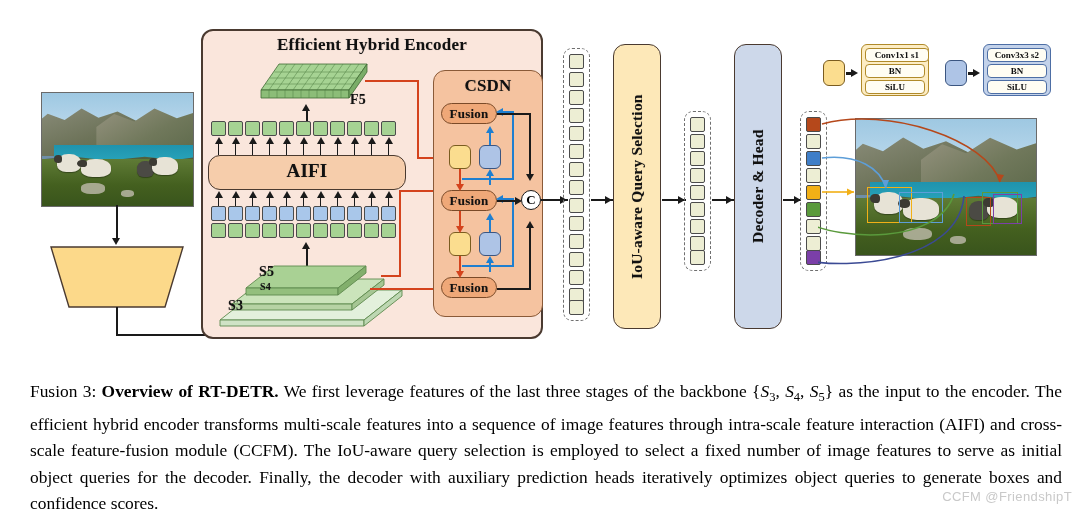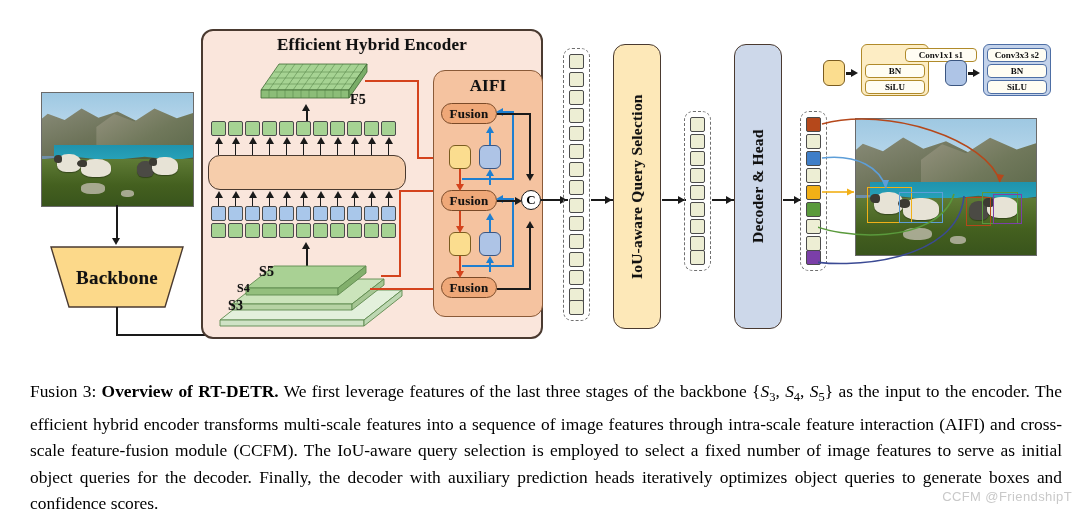--- a/index.html
+++ b/index.html
@@ -92,21 +92,20 @@
         <i></i>
       </div>
   </div>
 
   <div class="ln" style="left:116px;top:205px;width:1.6px;height:34px;"></div>
   <div class="arrowhead ah-d" style="left:112px;top:238px;"></div>
 
   <svg class="abs" style="left:47px;top:246px;width:140px;height:62px;" viewBox="0 0 140 62">
     <polygon points="4,1 136,1 118,61 22,61" fill="#fcd98a" stroke="#4a3a30" stroke-width="1.4"></polygon>
   </svg>
-  <div class="lbl" style="left:47px;top:267px;width:140px;text-align:center;font-size:19px;">Backbone</div>
 
   <div class="ln" style="left:116px;top:307px;width:1.6px;height:28px;"></div>
   <div class="ln" style="left:116px;top:334px;width:116px;height:1.6px;"></div>
   <div class="arrowhead ah-u" style="left:228px;top:300px;"></div>
   <div class="ln" style="left:231px;top:305px;width:1.6px;height:30px;"></div>
 
   <div class="roundbox" style="left:201px;top:29px;width:342px;height:310px;background:#fae6dc;border:2px solid #4a3a30;"></div>
   <div class="lbl" style="left:201px;top:35px;width:342px;text-align:center;font-size:17px;">Efficient Hybrid Encoder</div>
 
   <svg class="abs" style="left:243px;top:56px;width:130px;height:48px;" viewBox="0 0 130 48">
@@ -179,20 +178,21 @@
     <div class="arrowhead ah-u" style="left:333.5px;top:137px;"></div>
     <div class="ln" style="left:354px;top:142px;width:1.2px;height:13px;"></div>
     <div class="arrowhead ah-u" style="left:350.5px;top:137px;"></div>
     <div class="ln" style="left:371px;top:142px;width:1.2px;height:13px;"></div>
     <div class="arrowhead ah-u" style="left:367.5px;top:137px;"></div>
     <div class="ln" style="left:388px;top:142px;width:1.2px;height:13px;"></div>
     <div class="arrowhead ah-u" style="left:384.5px;top:137px;"></div>
   </div>
 
   <div class="roundbox" style="left:208px;top:155px;width:198px;height:35px;background:#f6cdab;border:1.6px solid #4a3a30;"></div>
+  <div class="lbl" style="left:208px;top:160px;width:198px;text-align:center;font-size:19px;">AIFI</div>
 
   <div>
     <div class="ln" style="left:218px;top:196px;width:1.2px;height:12px;"></div>
     <div class="arrowhead ah-u" style="left:214.5px;top:191px;"></div>
     <div class="ln" style="left:235px;top:196px;width:1.2px;height:12px;"></div>
     <div class="arrowhead ah-u" style="left:231.5px;top:191px;"></div>
     <div class="ln" style="left:252px;top:196px;width:1.2px;height:12px;"></div>
     <div class="arrowhead ah-u" style="left:248.5px;top:191px;"></div>
     <div class="ln" style="left:269px;top:196px;width:1.2px;height:12px;"></div>
     <div class="arrowhead ah-u" style="left:265.5px;top:191px;"></div>
@@ -250,38 +250,38 @@
       <polygon points="148,74 148,80 186,50 186,44" fill="#bdd7b2"></polygon>
       <polygon points="16,58 136,58 168,33 48,33" fill="#cbe4bb"></polygon>
       <polygon points="16,58 16,64 136,64 136,58" fill="#b6d3a4"></polygon>
       <polygon points="136,58 136,64 168,39 168,33" fill="#a6c694"></polygon>
       <polygon points="30,42 122,42 150,20 58,20" fill="#a9d194"></polygon>
       <polygon points="30,42 30,49 122,49 122,42" fill="#93bf7d"></polygon>
       <polygon points="122,42 122,49 150,27 150,20" fill="#82af6c"></polygon>
     </g>
   </svg>
   <div class="lbl" style="left:259px;top:264px;font-size:14px;">S5</div>
-  <div class="lbl" style="left:237px;top:281px;font-size:12px;">S4</div>
+  <div class="lbl" style="left:260px;top:281px;font-size:10px;">S4</div>
   <div class="lbl" style="left:228px;top:298px;font-size:14px;">S3</div>
 
   <div class="lnr" style="left:365px;top:80px;width:54px;height:1.6px;"></div>
   <div class="lnr" style="left:417.4px;top:80px;width:1.6px;height:78px;"></div>
   <div class="lnr" style="left:417px;top:157px;width:27px;height:1.6px;"></div>
   <div class="arrowhead ah-r-red" style="left:443px;top:153.5px;"></div>
 
   <div class="lnr" style="left:381px;top:275px;width:20px;height:1.6px;"></div>
   <div class="lnr" style="left:399.4px;top:190px;width:1.6px;height:86px;"></div>
   <div class="lnr" style="left:399px;top:190px;width:43px;height:1.6px;"></div>
   <div class="arrowhead ah-r-red" style="left:441px;top:186.5px;"></div>
 
   <div class="lnr" style="left:370px;top:288px;width:73px;height:1.6px;"></div>
   <div class="arrowhead ah-r-red" style="left:442px;top:284.5px;"></div>
 
   <div class="roundbox" style="left:433px;top:70px;width:110px;height:247px;background:#f5c3a0;border:1.6px solid #8a5a38;"></div>
-  <div class="lbl" style="left:433px;top:76px;width:110px;text-align:center;font-size:17px;">AIFI</div>
+  <div class="lbl" style="left:433px;top:76px;width:110px;text-align:center;font-size:17px;">CSDN</div>
 
   <div class="roundbox" style="left:441px;top:103px;width:56px;height:21px;background:#efa878;border:1.4px solid #7a4a28;"></div>
   <div class="lbl" style="left:441px;top:105.5px;width:56px;text-align:center;font-size:13px;">Fusion</div>
 
   <div class="roundbox" style="left:441px;top:190px;width:56px;height:21px;background:#efa878;border:1.4px solid #7a4a28;"></div>
   <div class="lbl" style="left:441px;top:192.5px;width:56px;text-align:center;font-size:13px;">Fusion</div>
 
   <div class="roundbox" style="left:441px;top:277px;width:56px;height:21px;background:#efa878;border:1.4px solid #7a4a28;"></div>
   <div class="lbl" style="left:441px;top:279.5px;width:56px;text-align:center;font-size:13px;">Fusion</div>
 
@@ -432,21 +432,21 @@
     <path d="M-14,150 C30,160 140,152 146,86" fill="none" stroke="#3b4a94" stroke-width="1.6"></path>
     <polygon points="182,72 179,64 186,65" fill="#b5481b"></polygon>
     <polygon points="68,78 64,70 71,70" fill="#5d9ed8"></polygon>
     <polygon points="36,82 29,78.5 29,85.5" fill="#f2b016"></polygon>
   </svg>
 
   <div class="roundbox" style="left:823px;top:60px;width:22px;height:26px;background:#fbdd8f;border:1.2px solid #7a5c20;border-radius:6px;"></div>
   <div class="arrowhead ah-r" style="left:851px;top:68.5px;"></div>
   <div class="ln" style="left:846px;top:72.2px;width:7px;height:2.4px;"></div>
   <div class="legendbox" style="left:861px;top:44px;width:68px;height:52px;background:#fdedc4;border:1.4px solid #b08a2a;"></div>
-  <div class="legenditem" style="left:865px;top:47.5px;width:72px;height:14px;border:1px solid #b08a2a;margin-left:40px;">Conv1x1 s1</div>
+  <div class="legenditem" style="left:865px;top:47.5px;width:64px;height:14px;border:1px solid #b08a2a;">Conv1x1 s1</div>
   <div class="legenditem" style="left:865px;top:63.5px;width:60px;height:14px;border:1px solid #b08a2a;">BN</div>
   <div class="legenditem" style="left:865px;top:79.5px;width:60px;height:14px;border:1px solid #b08a2a;">SiLU</div>
 
   <div class="roundbox" style="left:945px;top:60px;width:22px;height:26px;background:#aec4e6;border:1.2px solid #3b5580;border-radius:6px;"></div>
   <div class="arrowhead ah-r" style="left:973px;top:68.5px;"></div>
   <div class="ln" style="left:968px;top:72.2px;width:7px;height:2.4px;"></div>
   <div class="legendbox" style="left:983px;top:44px;width:68px;height:52px;background:#c3d2ea;border:1.4px solid #4d6ea5;"></div>
   <div class="legenditem" style="left:987px;top:47.5px;width:60px;height:14px;border:1px solid #4d6ea5;">Conv3x3 s2</div>
   <div class="legenditem" style="left:987px;top:63.5px;width:60px;height:14px;border:1px solid #4d6ea5;">BN</div>
   <div class="legenditem" style="left:987px;top:79.5px;width:60px;height:14px;border:1px solid #4d6ea5;">SiLU</div>

